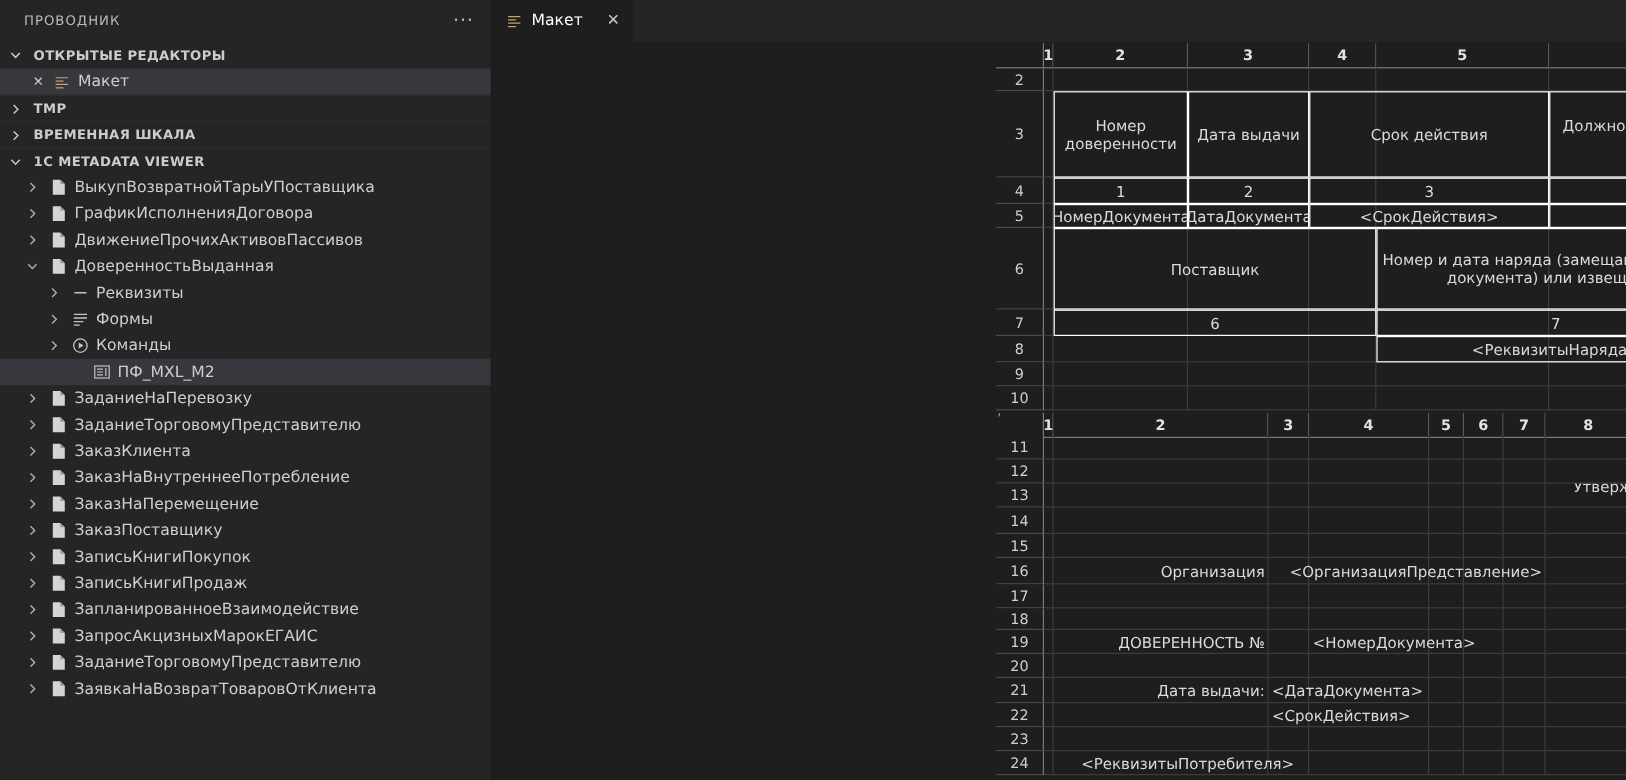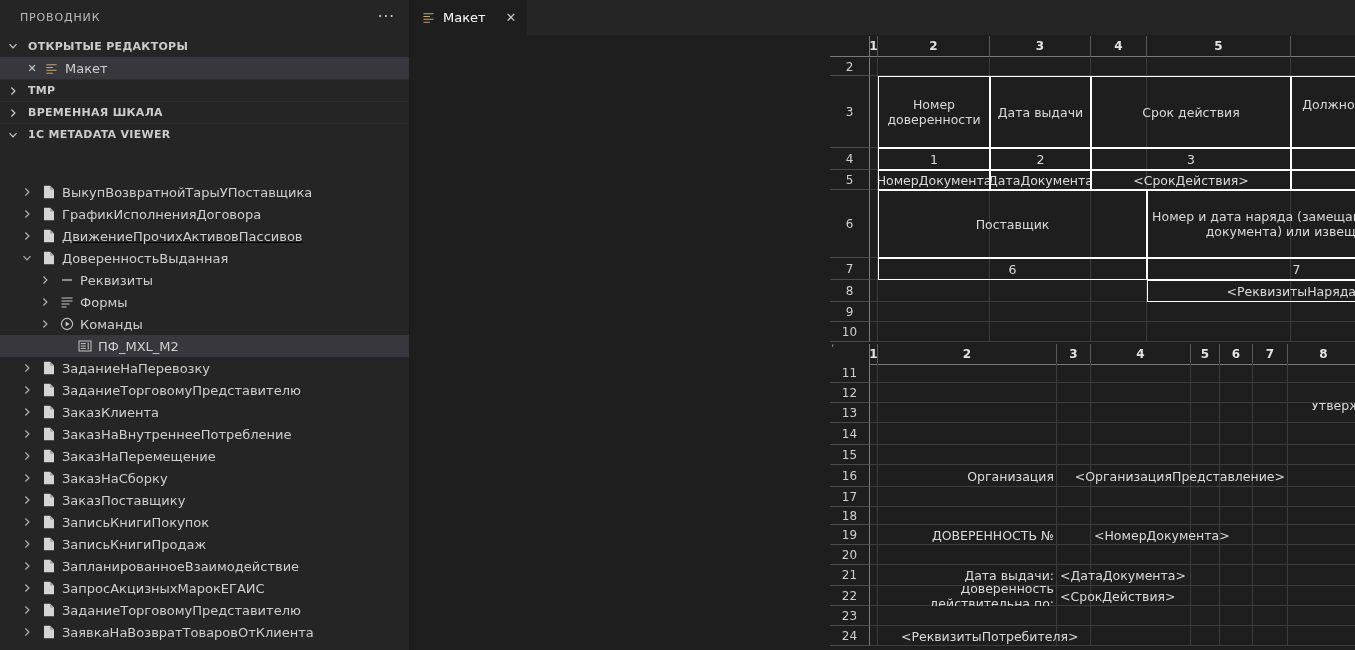--- a/index.html
+++ b/index.html
@@ -40,21 +40,21 @@
   }
   .section-head.no-border { border-top: none; }
 
   .oe-row {
     height: 22px; display: flex; align-items: center;
     background: #37373d; padding-left: 26px; gap: 7px; cursor: pointer;
   }
   .oe-x { color: #cccccc; font-size: 11px; width: 12px; text-align:center;}
   .oe-lbl { font-size: 13px; color: #cfcfcf; }
 
-  #tree { flex: 1; overflow: hidden; margin-top: 36px; }
+  #tree { flex: 1; overflow: hidden; }
   .tree-row {
     height: 22px; display: flex; align-items: center;
     gap: 5px; cursor: pointer; white-space: nowrap;
   }
   .tree-row.sel { background: #37373d; }
   .tree-row .chev {
     width: 14px; text-align: center; color: #b0b0b0; font-size: 10px; flex: none;
   }
   .tree-row .tico { width: 16px; flex: none; display:flex; align-items:center; justify-content:center; }
   .tree-row .tlbl { font-size: 13px; color: #cfcfcf; }
@@ -181,21 +181,21 @@
             </svg>
           </span>
           <span class="tico">
             <svg width="12" height="14" viewBox="0 0 12 14">
               <path d="M1 .8h6.2L11 4.4V13.2H1z" fill="#d4d4d4"></path>
               <path d="M7.2 .8V4.4H11" fill="#9a9a9a"></path>
             </svg>
           </span>
           <span class="tlbl">ГрафикИсполненияДоговора</span>
         </div>
-        <div class="tree-row" style="padding-left: 22px; text-decoration: underline;">
+        <div class="tree-row" style="padding-left: 22px;">
           <span class="chev">
             <svg width="10" height="10" viewBox="0 0 10 10">
               <path d="M3.4 1.5 L6.9 5 L3.4 8.5" stroke="#b0b0b0" stroke-width="1.2" fill="none"></path>
             </svg>
           </span>
           <span class="tico">
             <svg width="12" height="14" viewBox="0 0 12 14">
               <path d="M1 .8h6.2L11 4.4V13.2H1z" fill="#d4d4d4"></path>
               <path d="M7.2 .8V4.4H11" fill="#9a9a9a"></path>
             </svg>
@@ -328,34 +328,20 @@
               <path d="M3.4 1.5 L6.9 5 L3.4 8.5" stroke="#b0b0b0" stroke-width="1.2" fill="none"></path>
             </svg>
           </span>
           <span class="tico">
             <svg width="12" height="14" viewBox="0 0 12 14">
               <path d="M1 .8h6.2L11 4.4V13.2H1z" fill="#d4d4d4"></path>
               <path d="M7.2 .8V4.4H11" fill="#9a9a9a"></path>
             </svg>
           </span>
           <span class="tlbl">ЗаказНаПеремещение</span>
-        </div>
-        <div class="tree-row" style="padding-left: 22px;">
-          <span class="chev">
-            <svg width="10" height="10" viewBox="0 0 10 10">
-              <path d="M3.4 1.5 L6.9 5 L3.4 8.5" stroke="#b0b0b0" stroke-width="1.2" fill="none"></path>
-            </svg>
-          </span>
-          <span class="tico">
-            <svg width="12" height="14" viewBox="0 0 12 14">
-              <path d="M1 .8h6.2L11 4.4V13.2H1z" fill="#d4d4d4"></path>
-              <path d="M7.2 .8V4.4H11" fill="#9a9a9a"></path>
-            </svg>
-          </span>
-          <span class="tlbl">ЗаказНаСборку</span>
         </div>
         <div class="tree-row" style="padding-left: 22px;">
           <span class="chev">
             <svg width="10" height="10" viewBox="0 0 10 10">
               <path d="M3.4 1.5 L6.9 5 L3.4 8.5" stroke="#b0b0b0" stroke-width="1.2" fill="none"></path>
             </svg>
           </span>
           <span class="tico">
             <svg width="12" height="14" viewBox="0 0 12 14">
               <path d="M1 .8h6.2L11 4.4V13.2H1z" fill="#d4d4d4"></path>
@@ -689,20 +675,19 @@
         <div class="gcell" style="left: 810px; width: 33px; top: 591px; height: 20px;"></div>
         <div class="gcell" style="left: 843px; width: 35px; top: 591px; height: 20px;"></div>
         <div class="gcell" style="left: 878px; width: 72px; top: 591px; height: 20px;"></div>
         <div class="dcell right" style="left: 843px; width: 412px; top: 368px; height: 20px;">Утверждена постановлением Госкомстата России от 30.10.97 № 71а</div>
         <div class="dcell right" style="left: 468px; width: 179px; top: 430px; height: 22px;">Организация</div>
         <div class="dcell right" style="left: 647px; width: 231px; top: 430px; height: 22px;">&lt;ОрганизацияПредставление&gt;</div>
         <div class="dcell right" style="left: 468px; width: 179px; top: 490px; height: 20px;">ДОВЕРЕННОСТЬ №</div>
         <div class="dcell left" style="left: 681px; width: 162px; top: 490px; height: 20px;">&lt;НомерДокумента&gt;</div>
         <div class="dcell right" style="left: 468px; width: 179px; top: 530px; height: 21px;">Дата выдачи:</div>
         <div class="dcell left" style="left: 647px; width: 134px; top: 530px; height: 21px;">&lt;ДатаДокумента&gt;</div>
-        <div class="dcell right" style="left: 468px; width: 179px; top: 551px; height: 20px;">Доверенность действительна по:</div>
         <div class="dcell left" style="left: 647px; width: 134px; top: 551px; height: 20px;">&lt;СрокДействия&gt;</div>
         <div class="dcell left" style="left: 488px; width: 342px; top: 591px; height: 20px;">&lt;РеквизитыПотребителя&gt;</div>
         <div style="position: absolute; left: 421px; top: 301px; color: rgb(155, 155, 155); font-size: 11px;">,</div>
       </div>
   </div>
 
 </div>
 
 </body></html>

